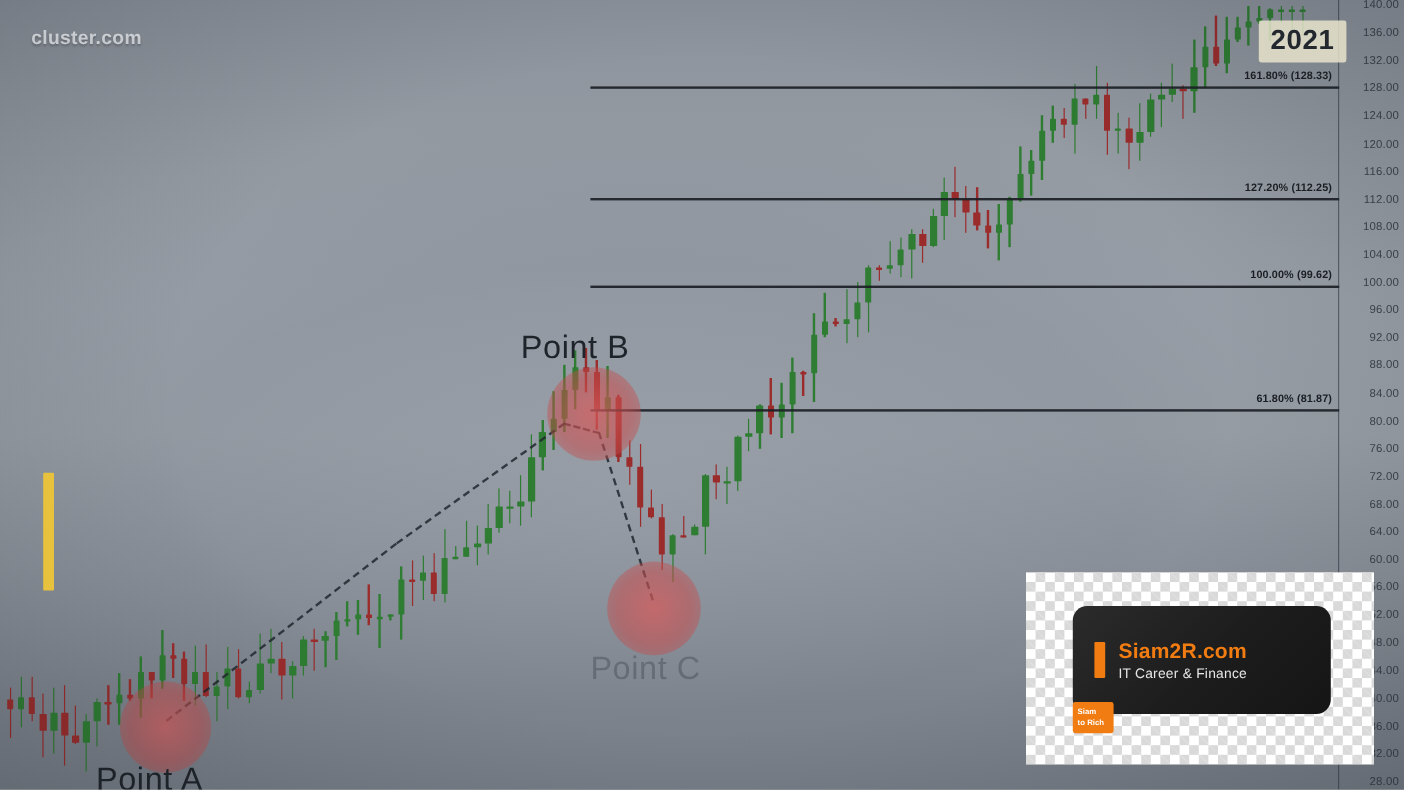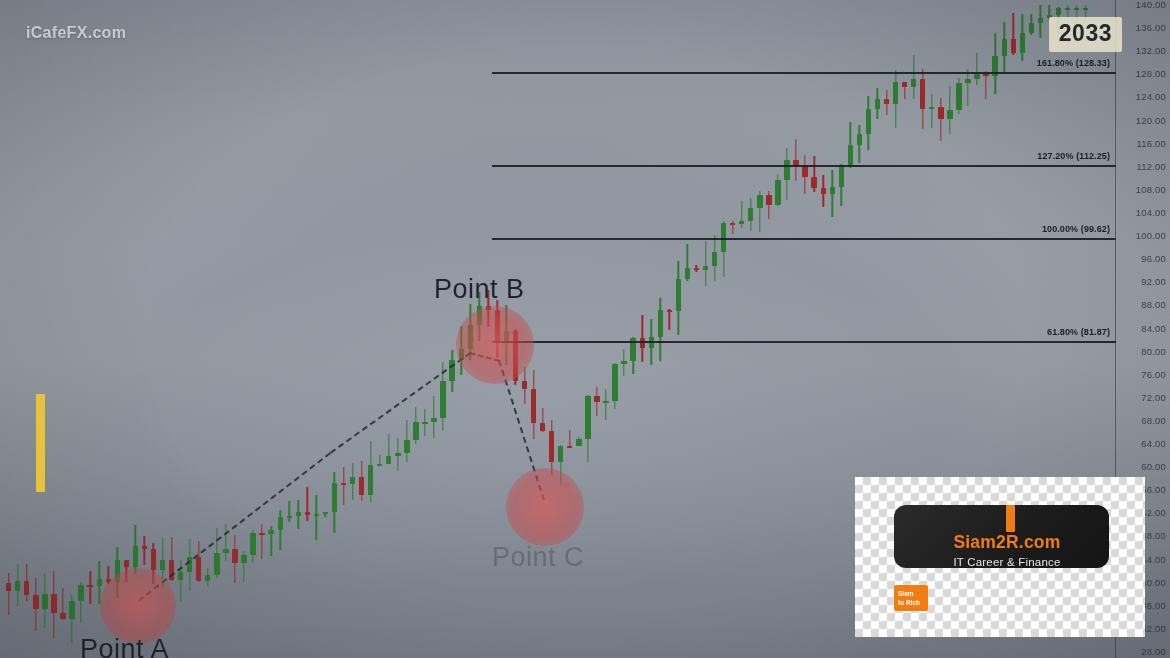--- a/index.html
+++ b/index.html
@@ -110,24 +110,24 @@
   .logo-card{
     position:absolute;left:855px;top:477px;width:290px;height:160px;
     background-color:#ffffff;
     background-image:
       linear-gradient(45deg,#d9d9d9 25%,transparent 25%,transparent 75%,#d9d9d9 75%,#d9d9d9),
       linear-gradient(45deg,#d9d9d9 25%,transparent 25%,transparent 75%,#d9d9d9 75%,#d9d9d9);
     background-size:16px 16px;
     background-position:0 0, 8px 8px;
   }
   .logo-inner{
-    position:absolute;left:39px;top:28px;width:215px;height:63px;
+    position:absolute;left:39px;top:28px;width:215px;height:90px;
     background:linear-gradient(135deg,#2b2b2b 0%, #1c1c1c 55%, #151515 100%);
     border-radius:12px;
-    display:flex;align-items:center;flex-direction:column;
+    display:flex;align-items:center;
   }
   .logo-bar{
     width:9px;height:30px;background:#f07c12;margin-left:18px;border-radius:1px;
   }
   .logo-text{margin-left:11px;}
   .logo-title{
     color:#f07c12;font-size:17.5px;font-weight:bold;
     font-family:"Liberation Sans", sans-serif;letter-spacing:.2px;
   }
   .logo-sub{
@@ -690,23 +690,23 @@
           <div class="price-tick" style="top: 576.679px;">40.00</div>
           <div class="price-tick" style="top: 599.786px;">36.00</div>
           <div class="price-tick" style="top: 622.893px;">32.00</div>
           <div class="price-tick" style="top: 646px;">28.00</div>
         </div>
     </div>
   </div>
 
   <div class="bg-vignette"></div>
 
-  <div class="watermark">iCafeFX.com</div>
-
-  <div class="year-badge">2033</div>
+  <div class="watermark">cluster.com</div>
+
+  <div class="year-badge">2021</div>
 
   <div class="title-bar"></div>
 
   <div class="logo-card">
     <div class="logo-inner">
       <div class="logo-bar"></div>
       <div class="logo-text">
         <div class="logo-title">Siam2R.com</div>
         <div class="logo-sub">IT Career &amp; Finance</div>
       </div>

